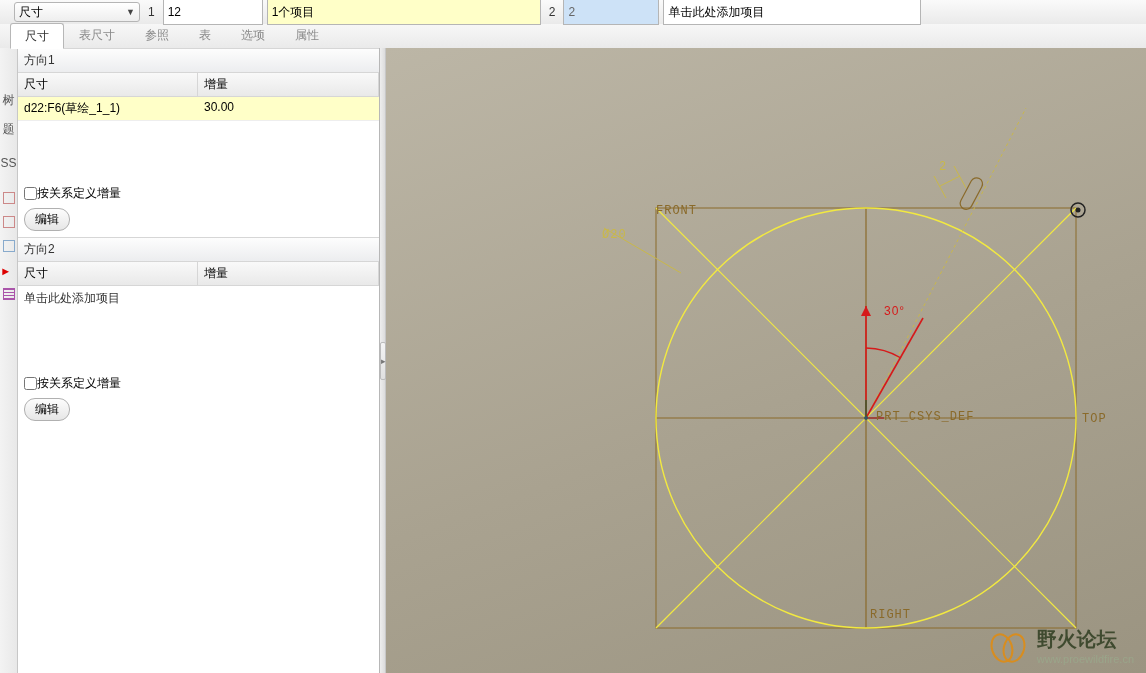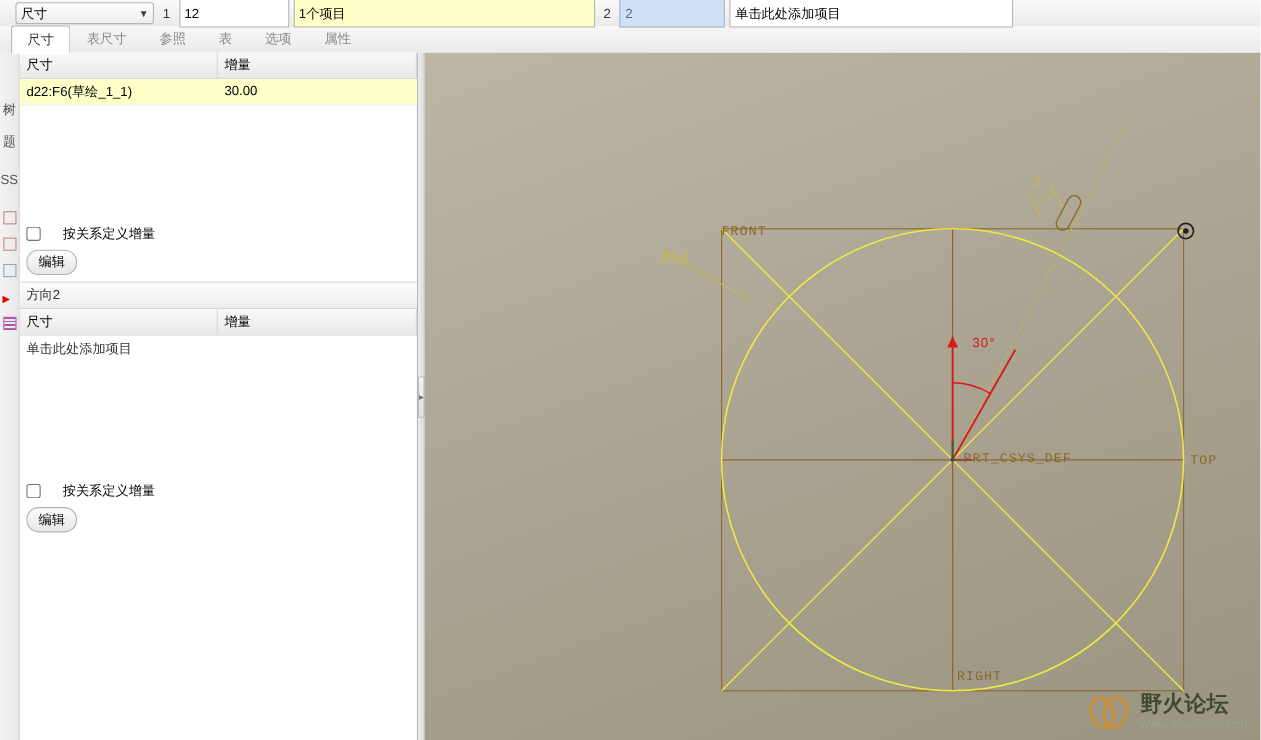--- a/index.html
+++ b/index.html
@@ -27,21 +27,21 @@
 .leftcol .ico{ width:12px; height:12px; }
 .panel { width:362px; background:#fff; border-right:1px solid #b7b7b7; display:flex; flex-direction:column; }
 .sect-head { background:linear-gradient(#fdfdfd,#ecedef); border-top:1px solid #d6d6d6; border-bottom:1px solid #d6d6d6; padding:3px 6px; color:#333; }
 .tbl-head { display:flex; background:linear-gradient(#f9f9f9,#e9e9e9); border-bottom:1px solid #d6d6d6; }
 .tbl-head > div { padding:3px 6px; border-right:1px solid #d6d6d6; }
 .col-dim{ width:180px; }
 .col-inc{ flex:1; }
 .tbl-row { display:flex; background:#ffffc8; border-bottom:1px solid #eee; }
 .tbl-row > div{ padding:3px 6px; }
 .tbl-empty { height:60px; }
-.chk-row { display:flex; align-items:center; gap:20px; padding:4px 6px;margin-top:44px; }
+.chk-row { display:flex; align-items:center; gap:0; padding:4px 6px; }
 .btn-sm { background:linear-gradient(#fdfdfd,#e6e6e6); border:1px solid #b0b0b0; border-radius:11px; padding:2px 10px; margin:2px 6px 6px; width:fit-content; }
 .add-here{ padding:4px 6px; color:#333; }
 .panel-gap{ flex:1; }
 
 .splitter { width:6px; background:linear-gradient(90deg,#eee,#dcdcdc); border-right:1px solid #c7c7c7; position:relative; }
 .splitter .grip{ position:absolute; top:50%; left:0; width:6px; height:38px; transform:translateY(-50%); background:linear-gradient(#f4f4f4,#e0e0e0); border:1px solid #bcbcbc; border-radius:2px; font-size:9px; text-align:center; line-height:36px; color:#777;}
 
 .canvas { flex:1; position:relative; background:linear-gradient(160deg,#bcb6a6 0%,#a9a290 55%,#9b9481 100%); overflow:hidden; }
 .canvas svg{ position:absolute; inset:0; }
 
@@ -94,20 +94,21 @@
     <span>题</span>
     <span style="margin-top:6px">SS</span>
     <span class="ico" style="margin-top:10px;border:1px solid #c88;"></span>
     <span class="ico" style="border:1px solid #c88;"></span>
     <span class="ico" style="border:1px solid #8ac;"></span>
     <span class="ico" style="color:#d00;font-weight:bold">▸</span>
     <span class="ico" style="border:1px solid #a5a;background:repeating-linear-gradient(0deg,#a5a 0 1px,transparent 1px 3px);"></span>
   </div>
 
   <div class="panel">
+    <div class="sect-head">方向1</div>
     <div class="tbl-head">
       <div class="col-dim">尺寸</div>
       <div class="col-inc">增量</div>
     </div>
     <div class="tbl-row">
       <div class="col-dim">d22:F6(草绘_1_1)</div>
       <div class="col-inc">30.00</div>
     </div>
     <div class="tbl-empty"></div>
     <div class="chk-row">

